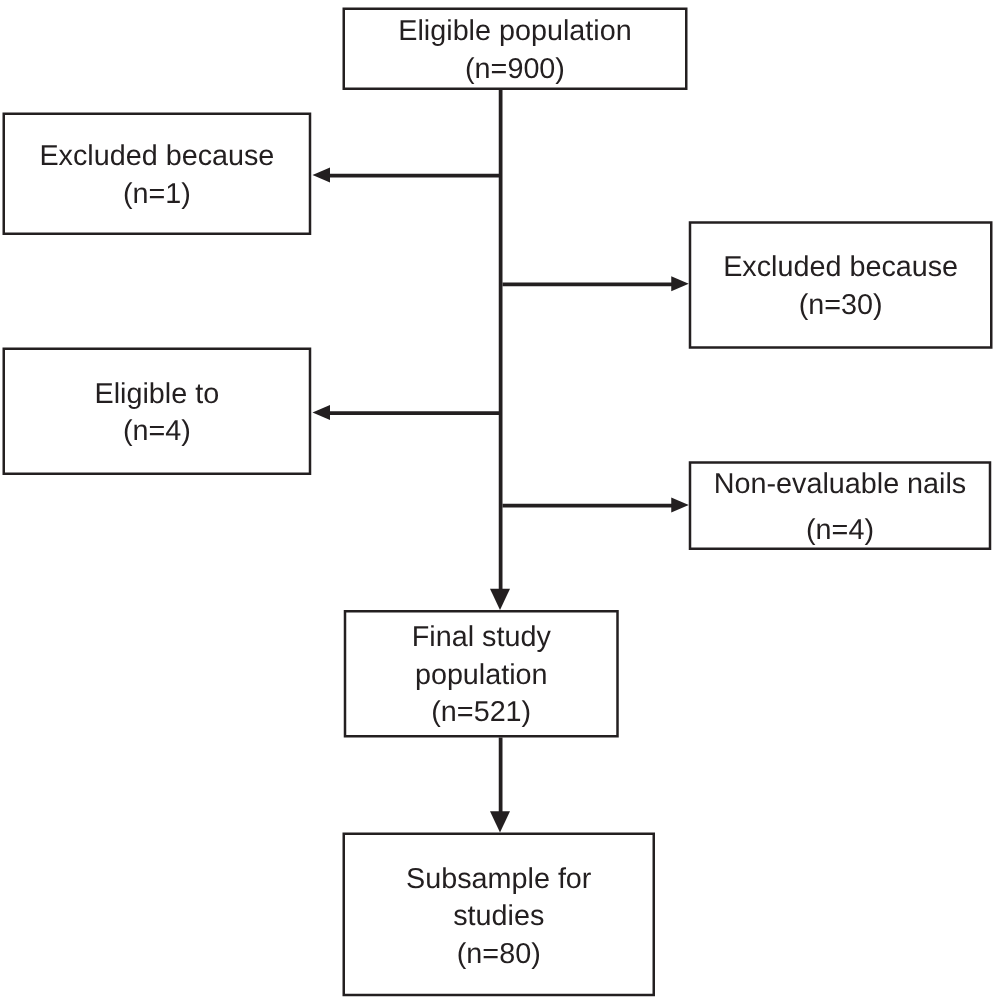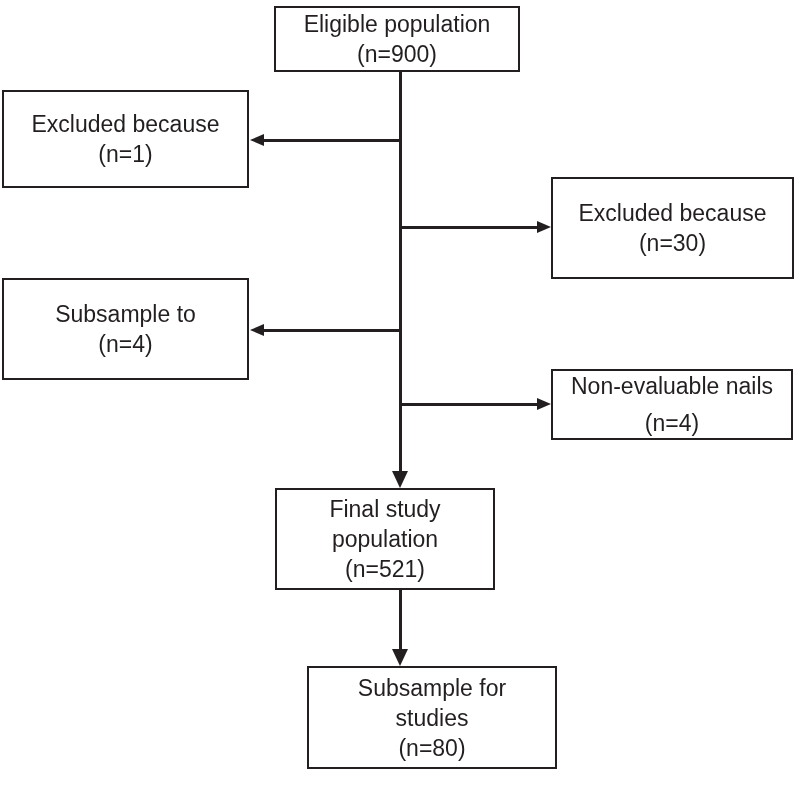--- a/index.html
+++ b/index.html
@@ -53,27 +53,27 @@
     border-bottom:6px solid transparent;
     border-right:14px solid var(--ink);
   }
   .ah-right{
     border-top:6px solid transparent;
     border-bottom:6px solid transparent;
     border-left:14px solid var(--ink);
   }
 
   
-  #node-eligible   {left:274px; top:6px;   width:246px; height:66px;}
+  #node-eligible   {left:274px; top:6px;   width:276px; height:66px;}
   #node-dementia   {left:2px;   top:90px;  width:247px; height:98px;}
   #node-nailpolish {left:551px; top:177px; width:243px; height:102px;}
   #node-declined   {left:2px;   top:278px; width:247px; height:102px;}
   #node-noneval    {left:551px; top:369px; width:242px; height:71px;justify-content:space-between;}
   #node-final      {left:275px; top:488px; width:220px; height:102px;}
-  #node-subsample  {left:274px; top:666px; width:250px; height:103px;margin-left:33px;}
+  #node-subsample  {left:274px; top:666px; width:250px; height:131px;}
 
   
   #edge-main-vertical {left:399px; top:72px;  width:3px;   height:400px;}
   #ah-final           {left:392px; top:471px;}
   #edge-dementia      {left:264px; top:139px; width:136px; height:3px;}
   #ah-dementia        {left:250px; top:134px;}
   #edge-nailpolish    {left:402px; top:226px; width:136px; height:3px;}
   #ah-nailpolish      {left:537px; top:221px;}
   #edge-declined      {left:264px; top:329px; width:136px; height:3px;}
   #ah-declined        {left:250px; top:324px;}
@@ -96,21 +96,21 @@
     <div class="line">Excluded because</div>
     <div class="line">(n=1)</div>
   </div>
 
   <div class="node" id="node-nailpolish">
     <div class="line">Excluded because</div>
     <div class="line">(n=30)</div>
   </div>
 
   <div class="node" id="node-declined">
-    <div class="line">Subsample to</div>
+    <div class="line">Eligible to</div>
     <div class="line">(n=4)</div>
   </div>
 
   <div class="node" id="node-noneval">
     <div class="line">Non-evaluable nails</div>
     <div class="line">(n=4)</div>
   </div>
 
   <div class="node" id="node-final">
     <div class="line">Final study</div>

